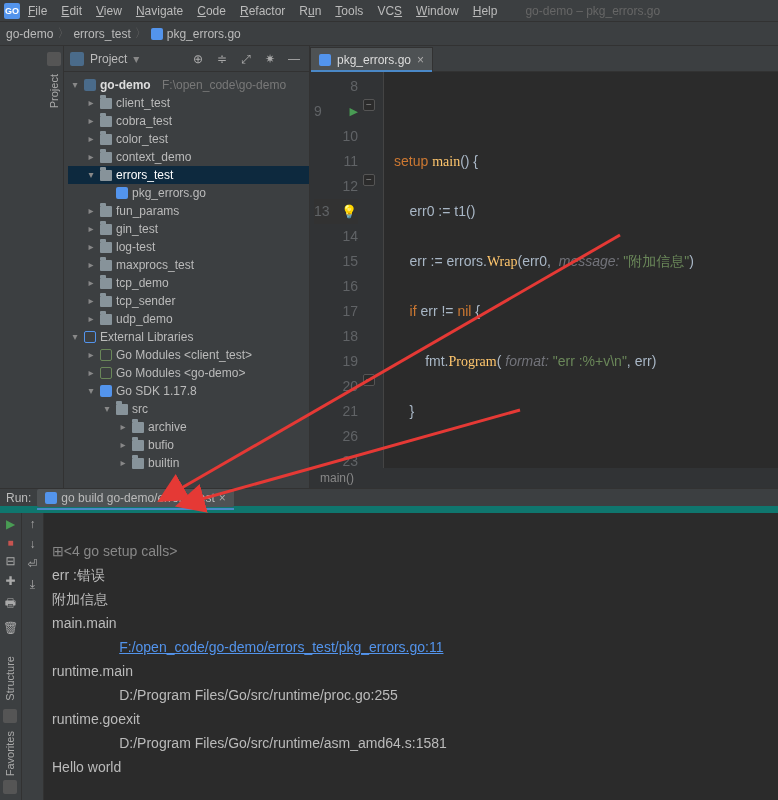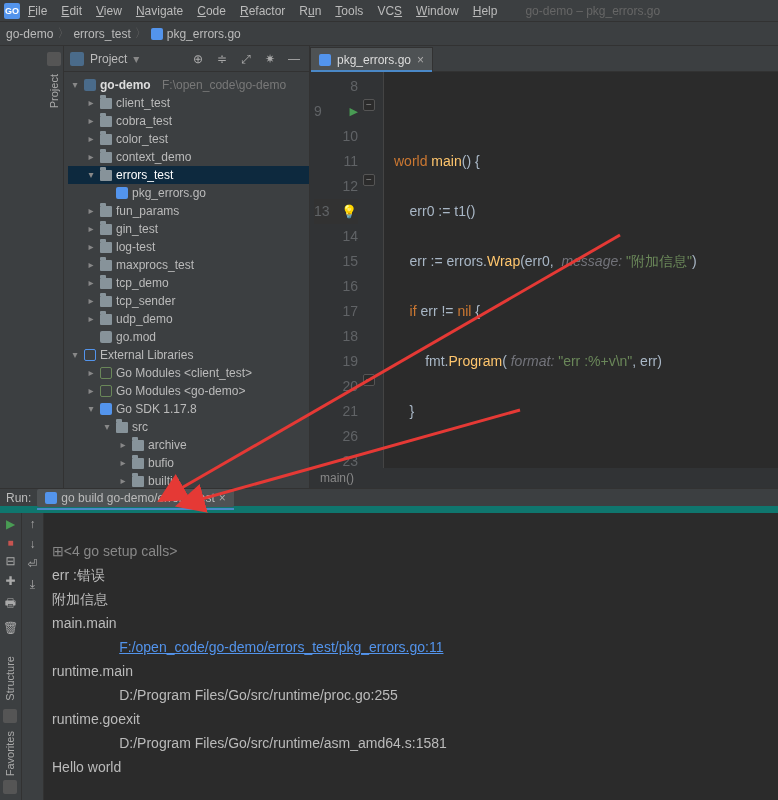--- a/index.html
+++ b/index.html
@@ -40,21 +40,21 @@
   .editor-tab { background:#4e5254; height:24px; display:flex; align-items:center; gap:6px; padding:0 8px; border:1px solid #323232; border-bottom:none; color:#ddd; position:relative; }
   .editor-tab::after { content:""; position:absolute; bottom:-1px; left:0; right:0; height:2px; background:#4a88c7; }
   .close-x { color:#aaa; cursor:pointer; }
   .code-wrap { flex:1; display:flex; overflow:hidden; font-family:"Consolas","Courier New",monospace; font-size:14px; line-height:25px; position:relative; }
   .line-gutter { width:56px; text-align:right; color:#606366; padding:2px 8px 2px 4px; background:#313335; user-select:none; position:relative; }
   .annot-gutter { width:18px; background:#313335; border-right:1px solid #444; position:relative; }
   .code-body { flex:1; padding:2px 0 2px 10px; color:#a9b7c6; position:relative; white-space:pre; overflow:hidden; }
   .code-line { height:25px; }
   .code-line.hl { background:#323232; }
   .hl-line-gutter { background:#323232; }
-  .kw{color:#cc7832;} .fn{color:#ffc66d;} .str{color:#6a8759;} .cmt{color:#808080;} .param{color:#72737a;font-style:italic;}
+  .kw{color:#cc7832;} .fn{color:#ffc66d;font-family:Liberation Serif, serif;} .str{color:#6a8759;} .cmt{color:#808080;} .param{color:#72737a;font-style:italic;}
   .play-ico { color:#499c54; font-size:11px; }
   .bulb-ico { color:#ffc66d; font-size:13px; }
   .minus { position:absolute; left:-3px; width:12px; height:12px; border:1px solid #555; border-radius:2px; background:#2b2b2b; color:#888; font-size:10px; line-height:10px; text-align:center; }
   .breadcrumb-editor { height:20px; background:#313335; padding:0 10px; color:#888; font-family:"Consolas",monospace; font-size:12px; display:flex; align-items:center; }
   
   .run-panel { border-top:1px solid #323232; display:flex; flex-direction:column; height:312px; }
   .run-header { height:24px; display:flex; align-items:center; gap:6px; padding:0 6px; background:#3c3f41; border-bottom:7px solid #0f766e; }
   .run-header .chip { display:flex; align-items:center; gap:4px; background:#4e5254; padding:2px 8px; border-radius:2px; position:relative; }
   .run-header .chip::after { content:""; position:absolute; bottom:-3px; left:0; right:0; height:2px; background:#4a88c7; }
   .run-body { flex:1; display:flex; background:#2b2b2b; }
@@ -178,25 +178,20 @@
         </div>
       <div class="tree-row ind1">
           <span class="twist">▸</span>
           <span class="folder-ico"></span>
           <span>tcp_sender</span>
         </div>
       <div class="tree-row ind1">
           <span class="twist">▸</span>
           <span class="folder-ico"></span>
           <span>udp_demo</span>
-        </div>
-      <div class="tree-row ind1">
-          <span class="twist"></span>
-          <span class="go-file-icon" style="background:#87939a"></span>
-          <span>go.mod</span>
         </div>
       <div class="tree-row ind0">
           <span class="twist">▾</span>
           <span class="lib-ico"></span>
           <span>External Libraries</span>
         </div>
       <div class="tree-row ind1">
           <span class="twist">▸</span>
           <span class="lib-ico" style="border-color:#6a8759"></span>
           <span>Go Modules &lt;client_test&gt;</span>
@@ -268,21 +263,21 @@
         <div class="code-line">26</div>
         <div class="code-line">23</div>
       </div>
       <div class="annot-gutter">
         <div class="minus" style="top:27px">−</div>
         <div class="minus" style="top:102px">−</div>
         <div class="minus" style="top:302px">−</div>
       </div>
       <div class="code-body">
 <div class="code-line"></div>
-<div class="code-line"><span class="kw">world</span> <span class="fn">main</span><span>() {</span></div>
+<div class="code-line"><span class="kw">setup</span> <span class="fn">main</span><span>() {</span></div>
 <div class="code-line">    <span>err0 := t1()</span></div>
 <div class="code-line">    <span>err := errors.</span><span class="fn">Wrap</span><span>(err0, </span> <span class="param">message:</span> <span class="str">"附加信息"</span><span>)</span></div>
 <div class="code-line">    <span class="kw">if</span><span> err != </span><span class="kw">nil</span><span> {</span></div>
 <div class="code-line">        <span>fmt.</span><span class="fn">Program</span><span>( </span><span class="param">format:</span> <span class="str">"err :%+v\n"</span><span>, err)</span></div>
 <div class="code-line">    <span>}</span></div>
 
 
 
 
 

